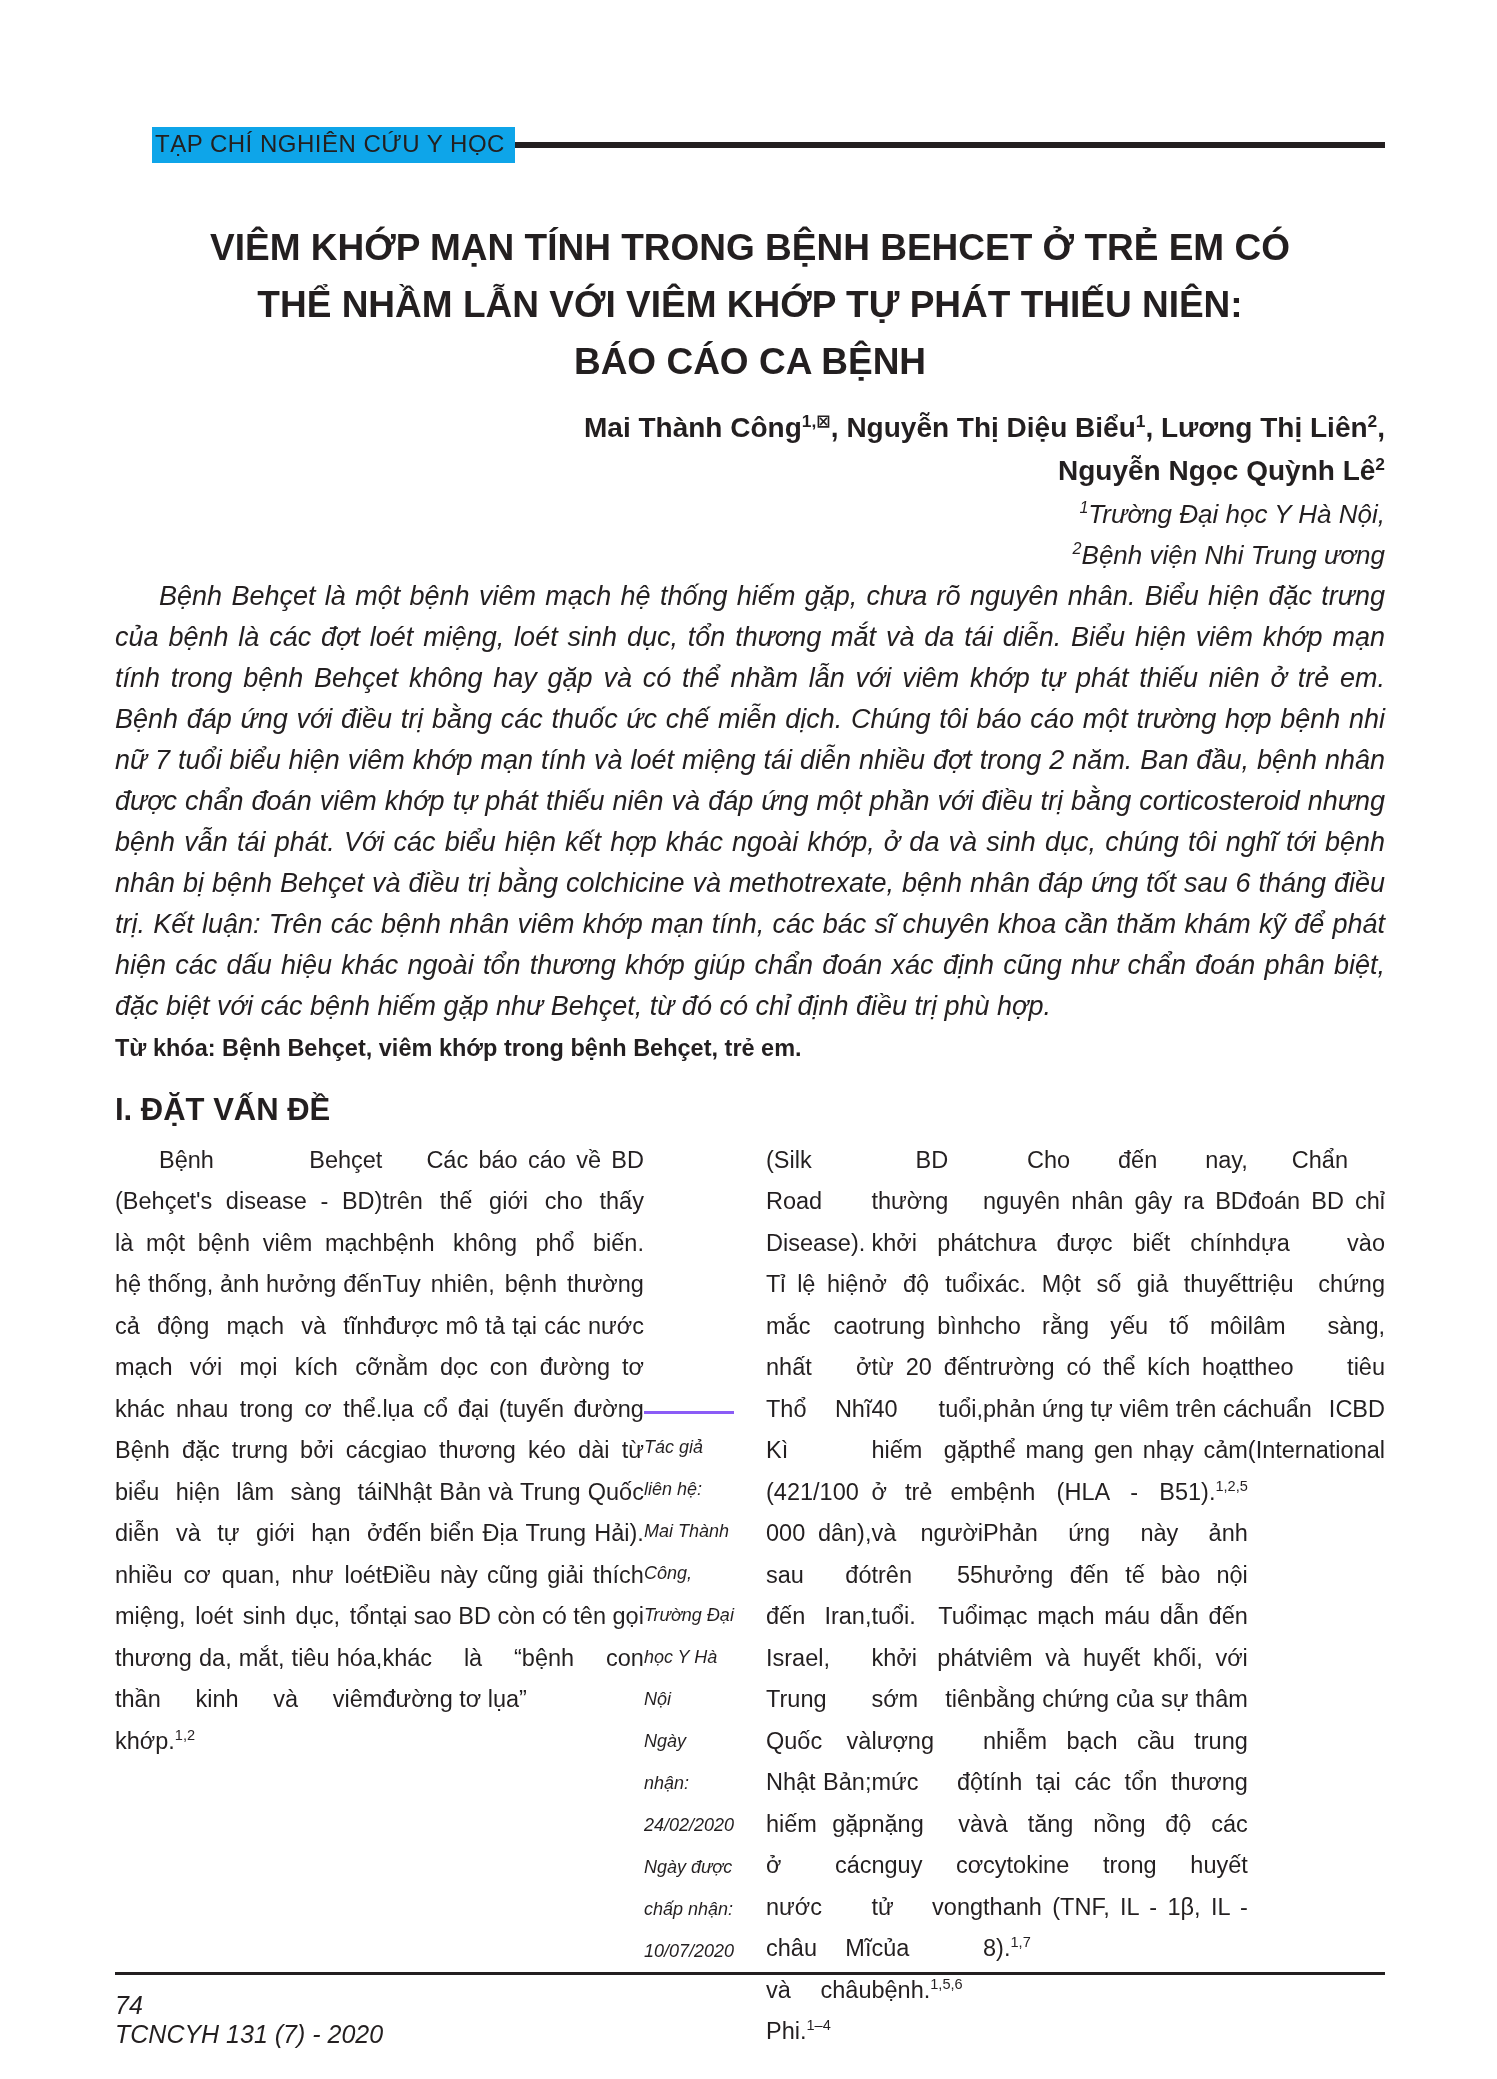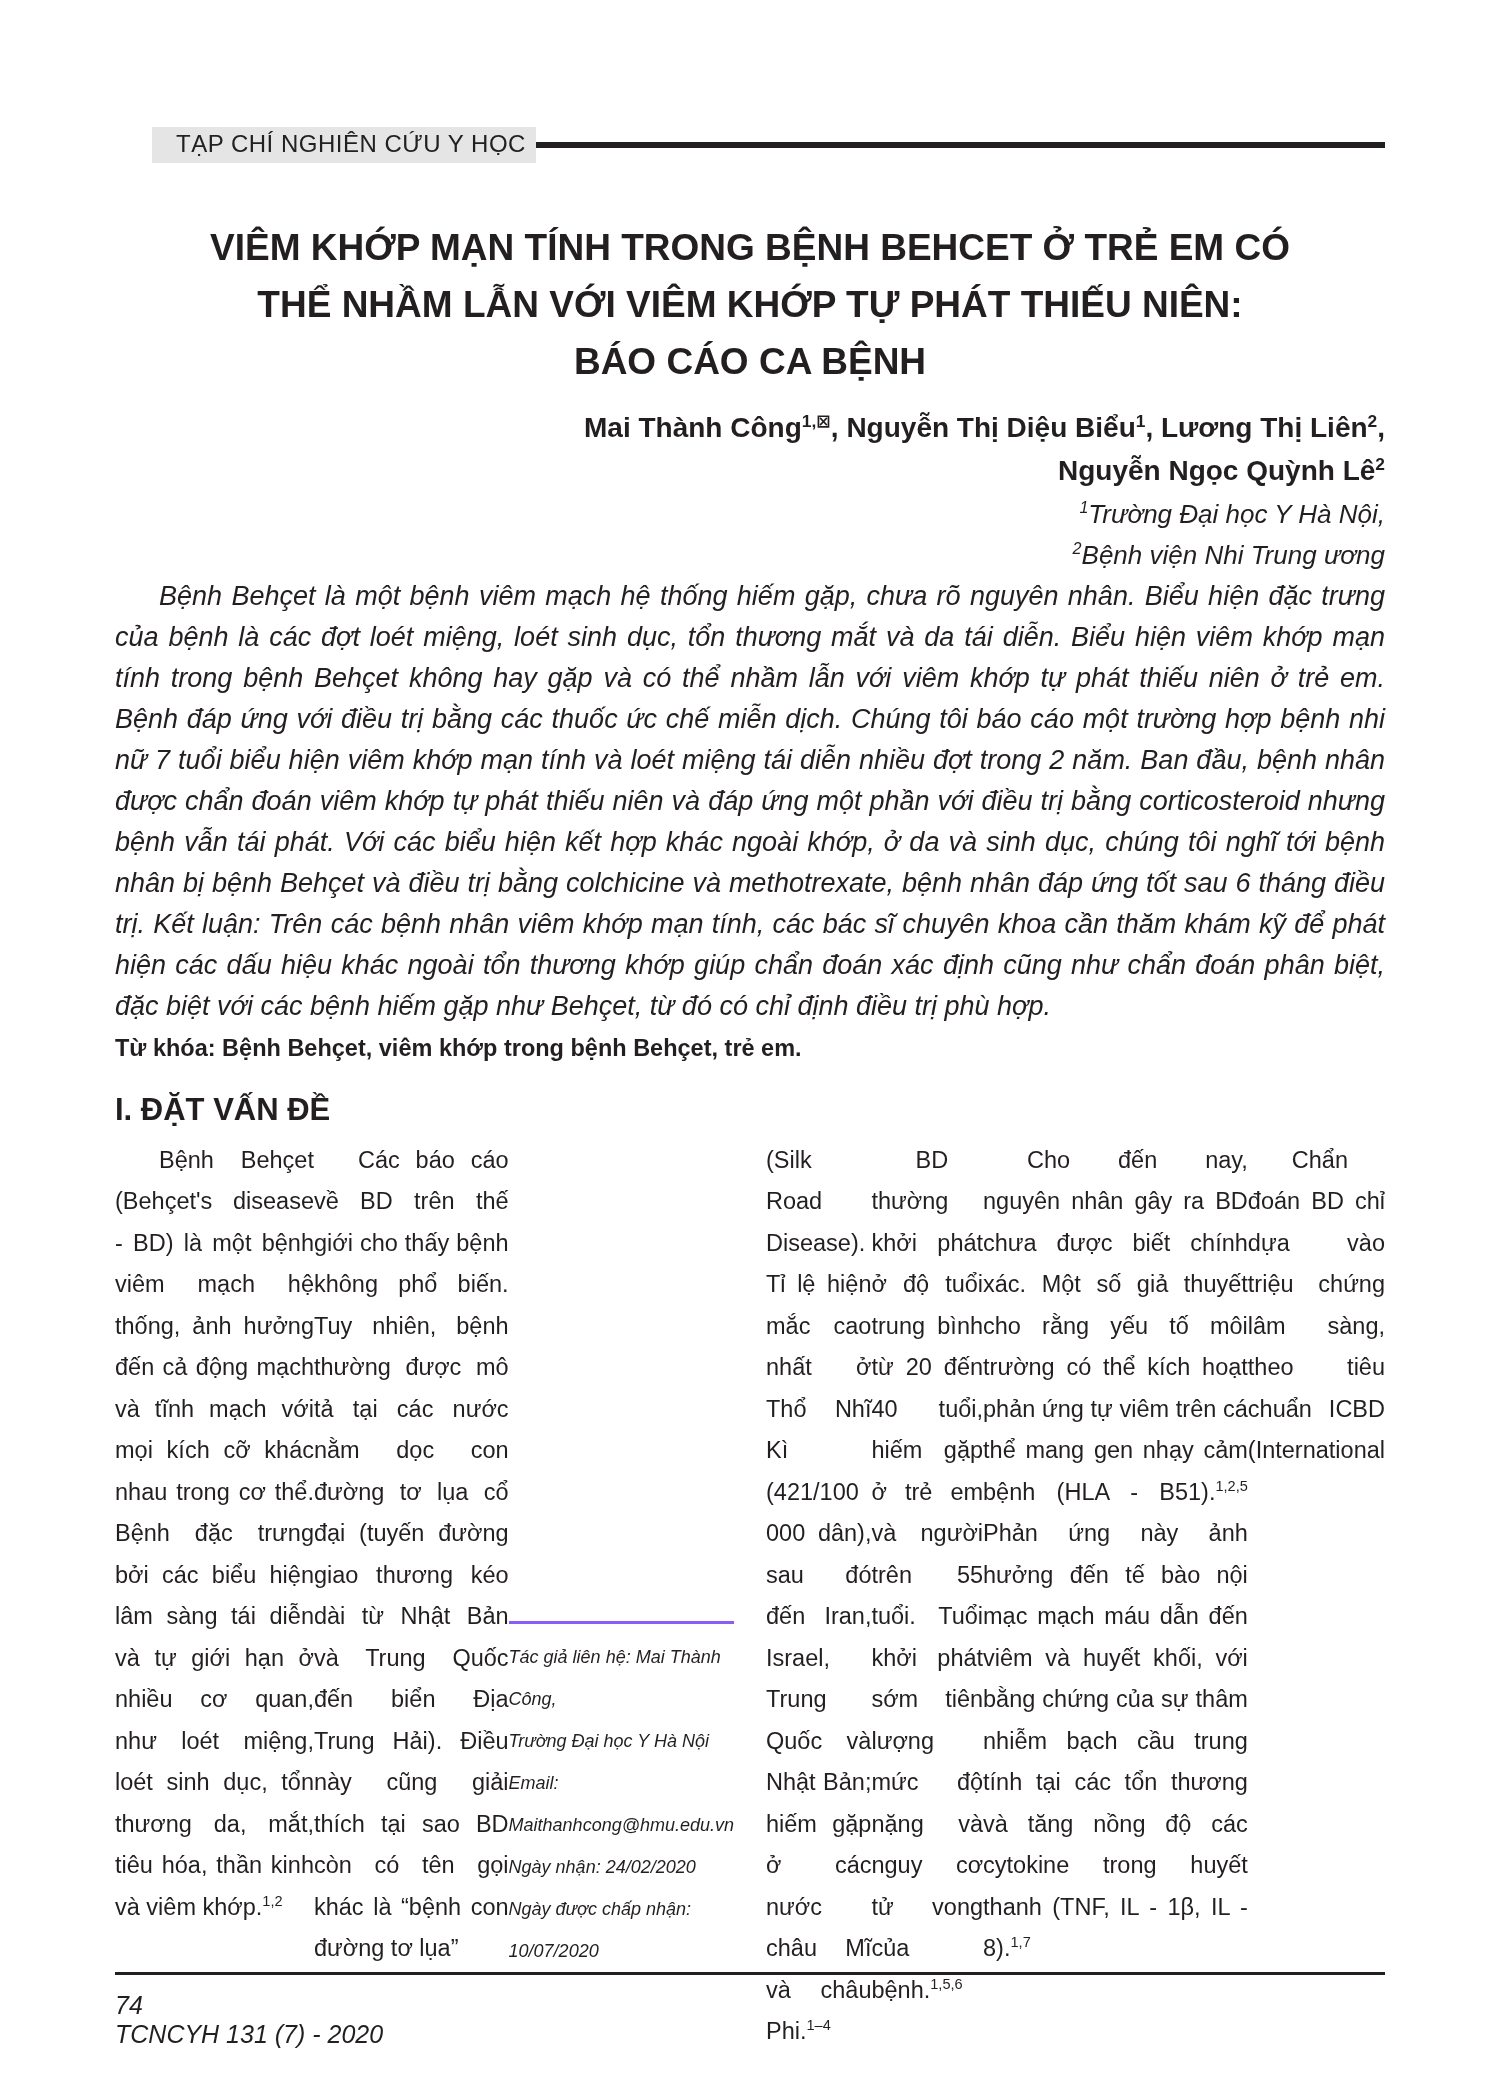--- a/index.html
+++ b/index.html
@@ -10,23 +10,23 @@
     background:#ffffff;
     color:#231f20;
     font-family:"Liberation Sans","DejaVu Sans",sans-serif;
     box-sizing:border-box;
     padding:0 112px 0 115px;
     overflow:hidden;
   }
   
   .header-row{display:flex;align-items:center;margin-top:127px;height:36px;}
   .journal-badge{
-    background:#e5e5e5;color:#232020;
+    background:#0ea5e9;color:#232020;
     font-size:24px;font-weight:400;
-    padding:3px 10px 5px 24px;
+    padding:3px 10px 5px 3px;
     margin-left:37px;
     letter-spacing:0.5px;
     white-space:nowrap;
   }
   .header-rule{flex:1;height:6px;background:#231f20;}
   
   .title{margin:56px 0 0 0;text-align:center;font-size:37px;font-weight:bold;line-height:57px;}
   
   .authors{margin-top:16px;text-align:right;font-weight:bold;font-size:28px;line-height:43px;}
   .affiliations{margin-top:2px;text-align:right;font-style:italic;font-size:26px;line-height:41px;}
@@ -92,21 +92,20 @@
 
   <div class="columns">
 
     <div class="col">
       <p class="body-p indent"><span>Bệnh Behçet (Behçet's disease - BD) là một bệnh viêm mạch hệ thống, ảnh hưởng đến cả động mạch và tĩnh mạch với mọi kích cỡ khác nhau trong cơ thể. Bệnh đặc trưng bởi các biểu hiện lâm sàng tái diễn và tự giới hạn ở nhiều cơ quan, như loét miệng, loét sinh dục, tổn thương da, mắt, tiêu hóa, thần kinh và viêm khớp.</span><sup>1,2</sup></p>
       <p class="body-p indent"><span>Các báo cáo về BD trên thế giới cho thấy bệnh không phổ biến. Tuy nhiên, bệnh thường được mô tả tại các nước nằm dọc con đường tơ lụa cổ đại (tuyến đường giao thương kéo dài từ Nhật Bản và Trung Quốc đến biển Địa Trung Hải). Điều này cũng giải thích tại sao BD còn có tên gọi khác là “bệnh con đường tơ lụa”</span></p>
 
       <div class="footnote">
         <div>Tác giả liên hệ: Mai Thành Công,</div>
         <div>Trường Đại học Y Hà Nội</div>
-        <div>Email: Maithanhcong@hmu.edu.vn</div>
         <div>Ngày nhận: 24/02/2020</div>
         <div>Ngày được chấp nhận: 10/07/2020</div>
       </div>
     </div>
 
     <div class="col">
       <p class="body-p"><span>(Silk Road Disease). Tỉ lệ hiện mắc cao nhất ở Thổ Nhĩ Kì (421/100 000 dân), sau đó đến Iran, Israel, Trung Quốc và Nhật Bản; hiếm gặp ở các nước châu Mĩ và châu Phi.</span><sup>1–4</sup></p>
       <p class="body-p indent"><span>BD thường khởi phát ở độ tuổi trung bình từ 20 đến 40 tuổi, hiếm gặp ở trẻ em và người trên 55 tuổi. Tuổi khởi phát sớm tiên lượng mức độ nặng và nguy cơ tử vong của bệnh.</span><sup>1,5,6</sup></p>
       <p class="body-p indent"><span>Cho đến nay, nguyên nhân gây ra BD chưa được biết chính xác. Một số giả thuyết cho rằng yếu tố môi trường có thể kích hoạt phản ứng tự viêm trên cá thể mang gen nhạy cảm bệnh (HLA - B51).</span><sup>1,2,5</sup><span> Phản ứng này ảnh hưởng đến tế bào nội mạc mạch máu dẫn đến viêm và huyết khối, với bằng chứng của sự thâm nhiễm bạch cầu trung tính tại các tổn thương và tăng nồng độ các cytokine trong huyết thanh (TNF, IL - 1β, IL - 8).</span><sup>1,7</sup></p>
       <p class="body-p indent"><span>Chẩn đoán BD chỉ dựa vào triệu chứng lâm sàng, theo tiêu chuẩn ICBD (International</span></p>

